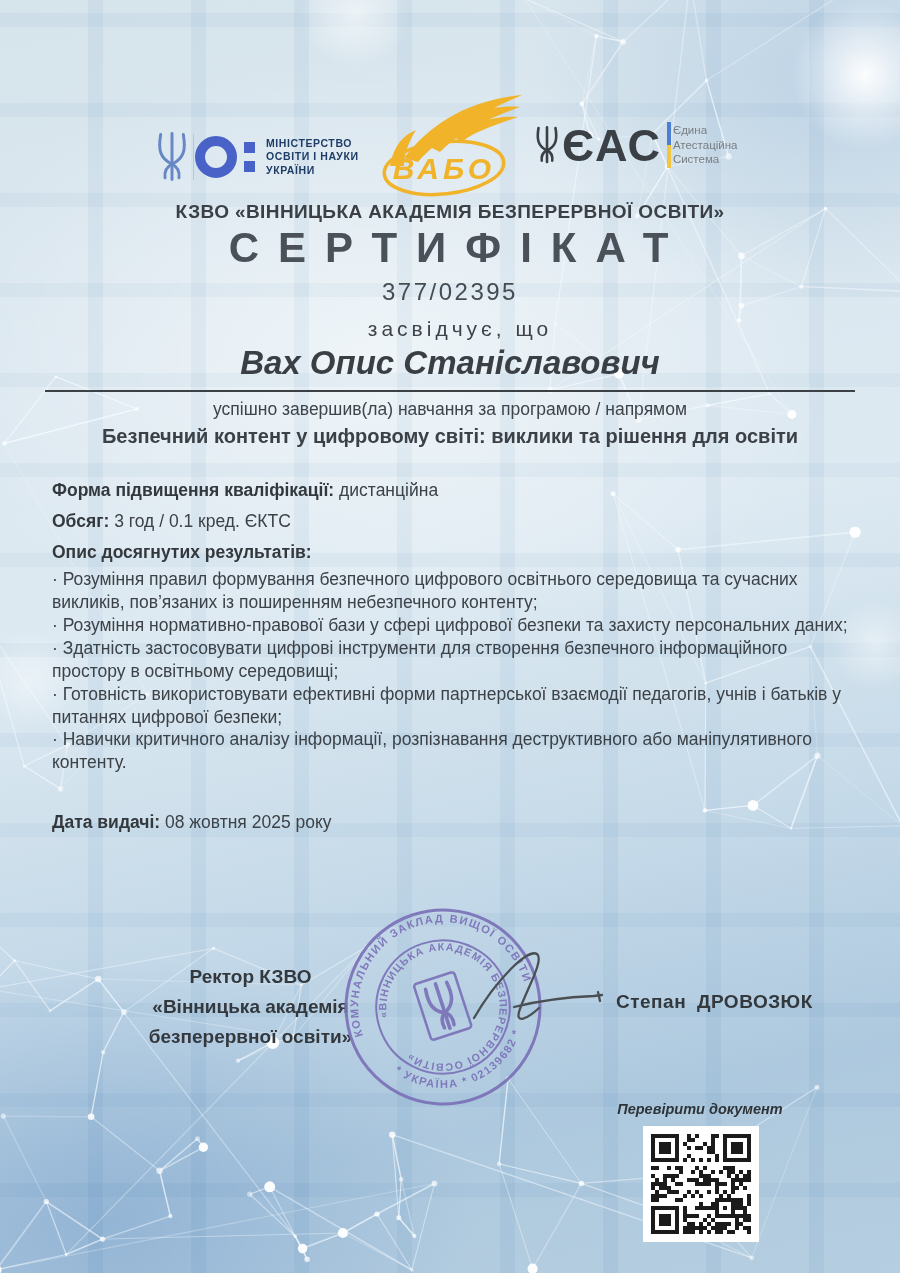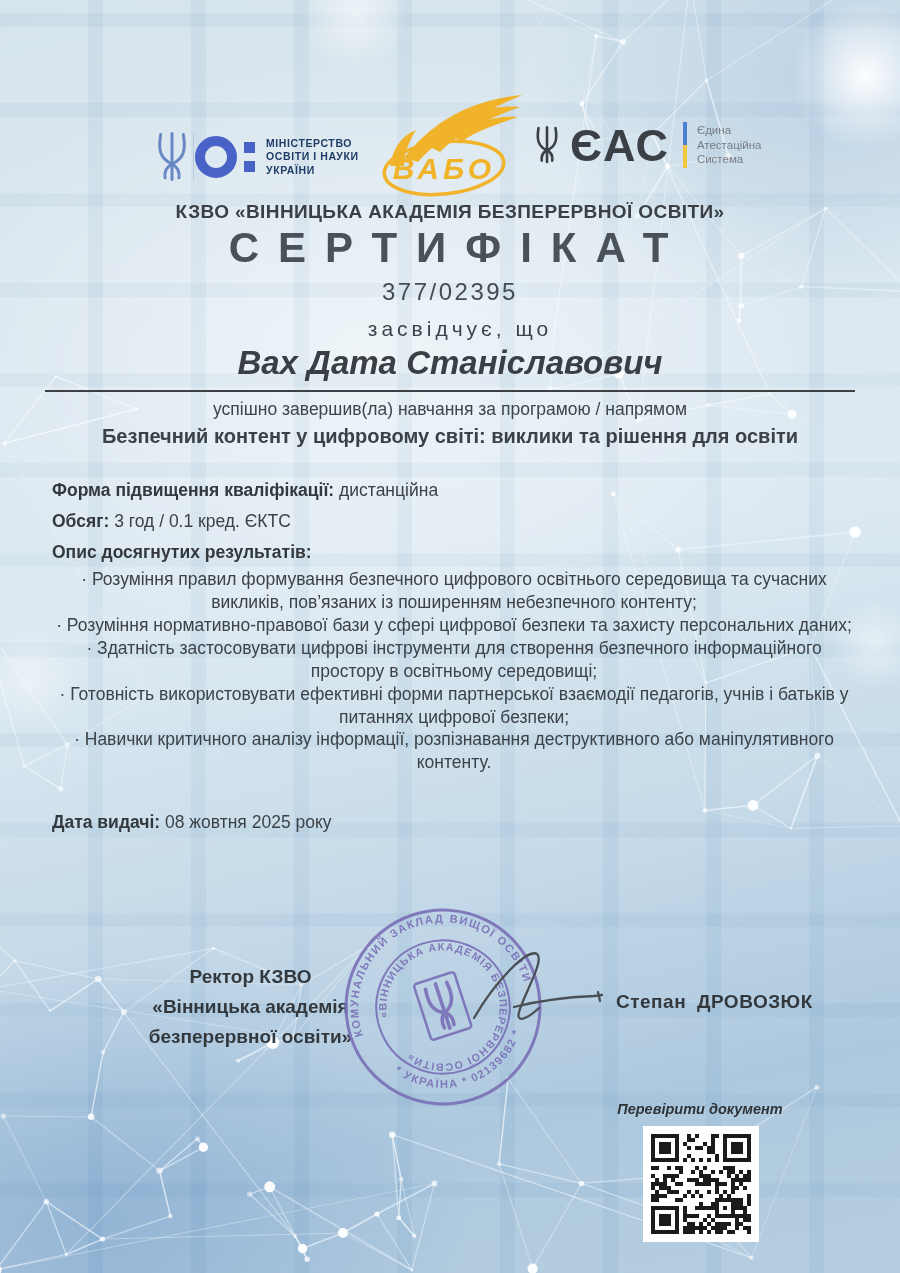--- a/index.html
+++ b/index.html
@@ -32,21 +32,21 @@
   
   .logo{ position:absolute; display:flex; align-items:center; }
   .logo-mon{ left:152px; top:128px; gap:1px; }
   .mon-divider{ width:1px; height:46px; background:#b6c8de; }
   .mon-o-ring{ width:42px; height:42px; border:10px solid #4862c8; border-radius:50%; }
   .mon-colon{ display:flex; flex-direction:column; gap:8px; margin-left:6px; }
   .mon-colon span{ width:11px; height:11px; background:#4862c8; }
   .mon-text{ margin-left:10px; color:#1e3c66; font-size:10.5px; font-weight:bold;
     line-height:1.3; letter-spacing:.6px; }
   .logo-vabo{ left:370px; top:82px; }
-  .logo-eas{ left:532px; top:122px; gap:8px; }
+  .logo-eas{ left:532px; top:122px; gap:0; }
   .eas-abbr{ font-size:45px; font-weight:bold; color:#3b4046; letter-spacing:1px; line-height:1; }
   .eas-bar{ width:4px; height:46px; display:flex; flex-direction:column; margin:0 2px 0 6px; }
   .eas-bar i{ flex:1; } .eas-bar .b{ background:#4a7fd4; } .eas-bar .y{ background:#f2c63e; }
   .eas-caption{ color:#787d83; font-size:11.5px; line-height:1.25; }
 
   
   .ctr{ position:absolute; left:0; right:0; text-align:center; }
   .institution{ top:201px; font-size:19px; font-weight:bold; color:#3a4045; letter-spacing:.4px; }
   .cert-title{ top:224px; font-size:42px; font-weight:bold; color:#4a5158;
     letter-spacing:19px; padding-left:16px; }
@@ -56,21 +56,21 @@
   .name-line{ position:absolute; left:45px; width:810px; top:390px;
     border-top:2px solid #3c4146; }
   .completion{ top:399px; font-size:17.5px; color:#3e444a; }
   .program{ top:425px; font-size:20px; font-weight:bold; color:#3b4146; }
 
   
   .details{ position:absolute; left:52px; right:44px; top:480px; color:#3c4247; }
   .detail-line{ font-size:17.5px; margin:0 0 10px; }
   .lbl{ font-weight:bold; color:#33383d; }
   .outcomes-label{ font-size:17.5px; font-weight:bold; color:#33383d; margin:2px 0 5px; }
-  .outcome{ font-size:17.5px; line-height:1.31; margin:0;text-align:center; }
+  .outcome{ font-size:17.5px; line-height:1.31; margin:0; }
   .date-line{ margin-top:38px; font-size:17.5px; }
 
   
   .sig-title{ position:absolute; left:118px; top:962px; width:265px; text-align:center;
     font-size:19px; font-weight:bold; color:#33383d; line-height:30px; }
   .stamp-wrap{ position:absolute; left:342px; top:906px; width:202px; height:202px;
     transform:rotate(-18deg); opacity:.92; }
   .sig-scribble{ position:absolute; left:468px; top:942px; }
   .sig-name{ position:absolute; left:616px; top:991px; font-size:19px; font-weight:bold;
     color:#33383d; letter-spacing:.5px; word-spacing:5px; }
@@ -436,21 +436,21 @@
         <div>Єдина</div>
         <div>Атестаційна</div>
         <div>Система</div>
       </div>
     </div>
 
     <div class="ctr institution">КЗВО «ВІННИЦЬКА АКАДЕМІЯ БЕЗПЕРЕРВНОЇ ОСВІТИ»</div>
     <div class="ctr cert-title">СЕРТИФІКАТ</div>
     <div class="ctr cert-number">377/02395</div>
     <div class="ctr certifies">засвідчує, що</div>
-    <div class="ctr recipient">Вах Дата Станіславович</div>
+    <div class="ctr recipient">Вах Опис Станіславович</div>
     <div class="name-line"></div>
     <div class="ctr completion">успішно завершив(ла) навчання за програмою / напрямом</div>
     <div class="ctr program">Безпечний контент у цифровому світі: виклики та рішення для освіти</div>
 
     <div class="details">
       <p class="detail-line">
         <span class="lbl">Форма підвищення кваліфікації:</span>
         <span>дистанційна</span>
       </p>
       <p class="detail-line">

